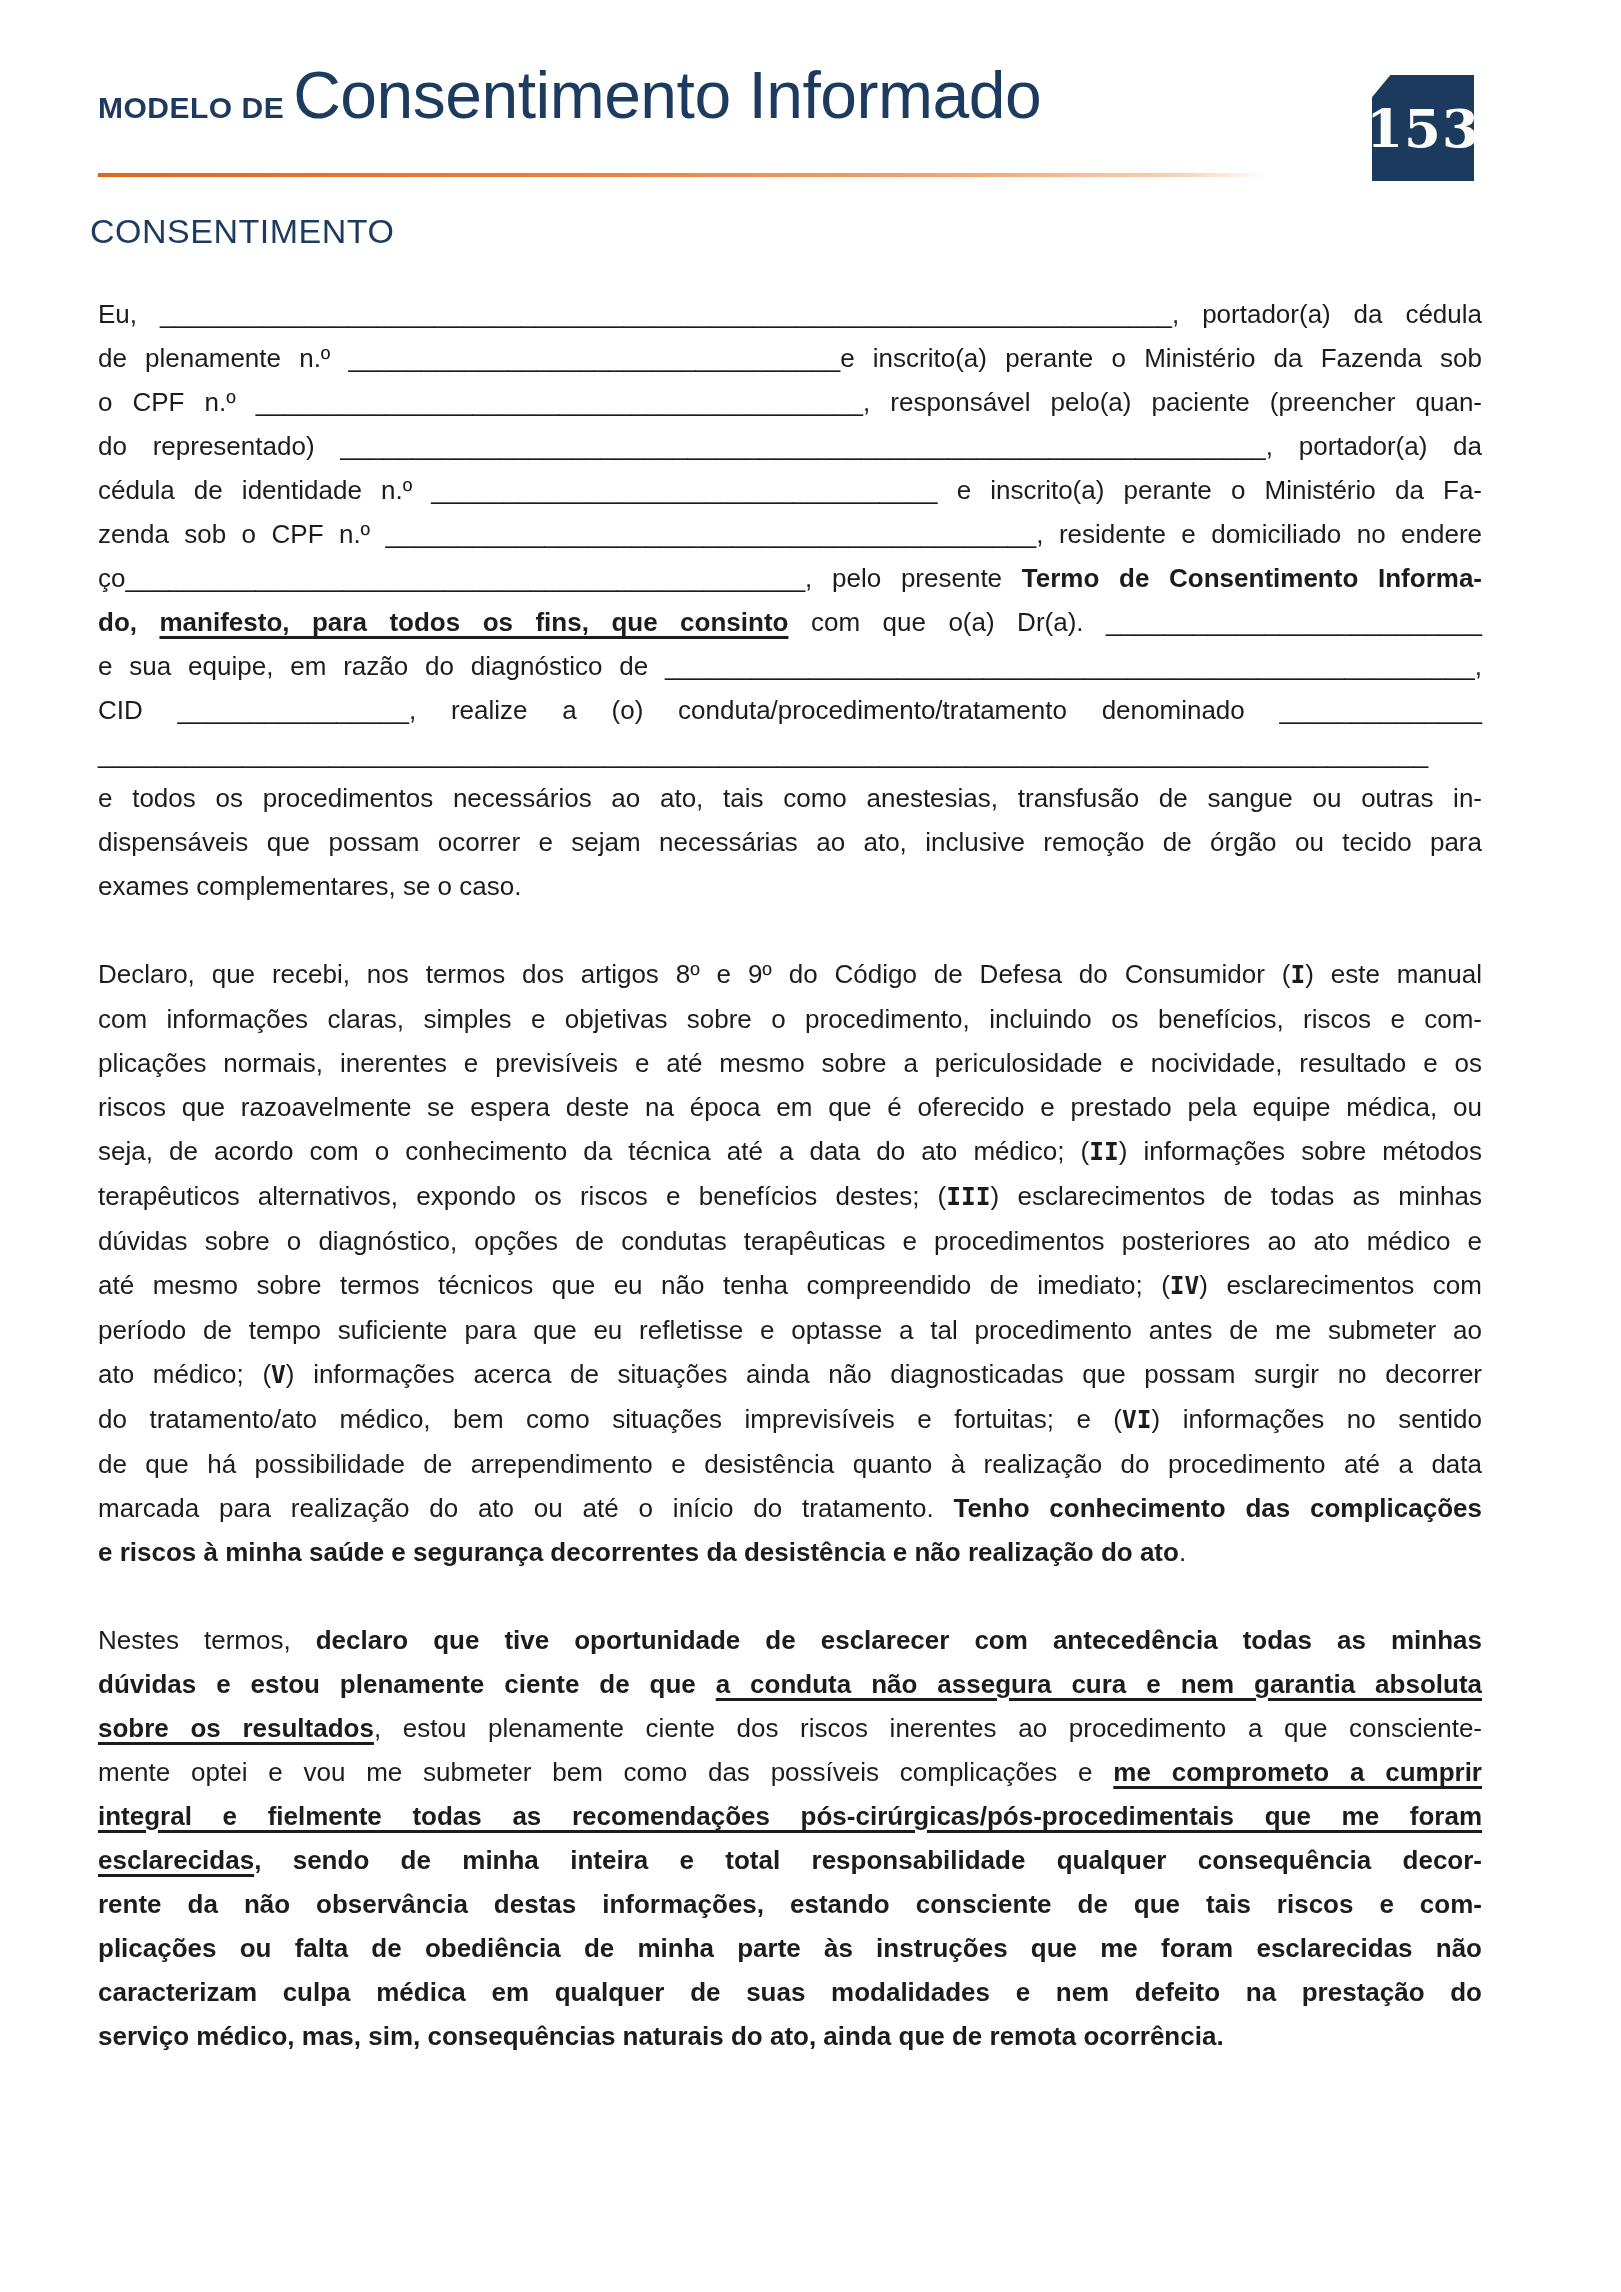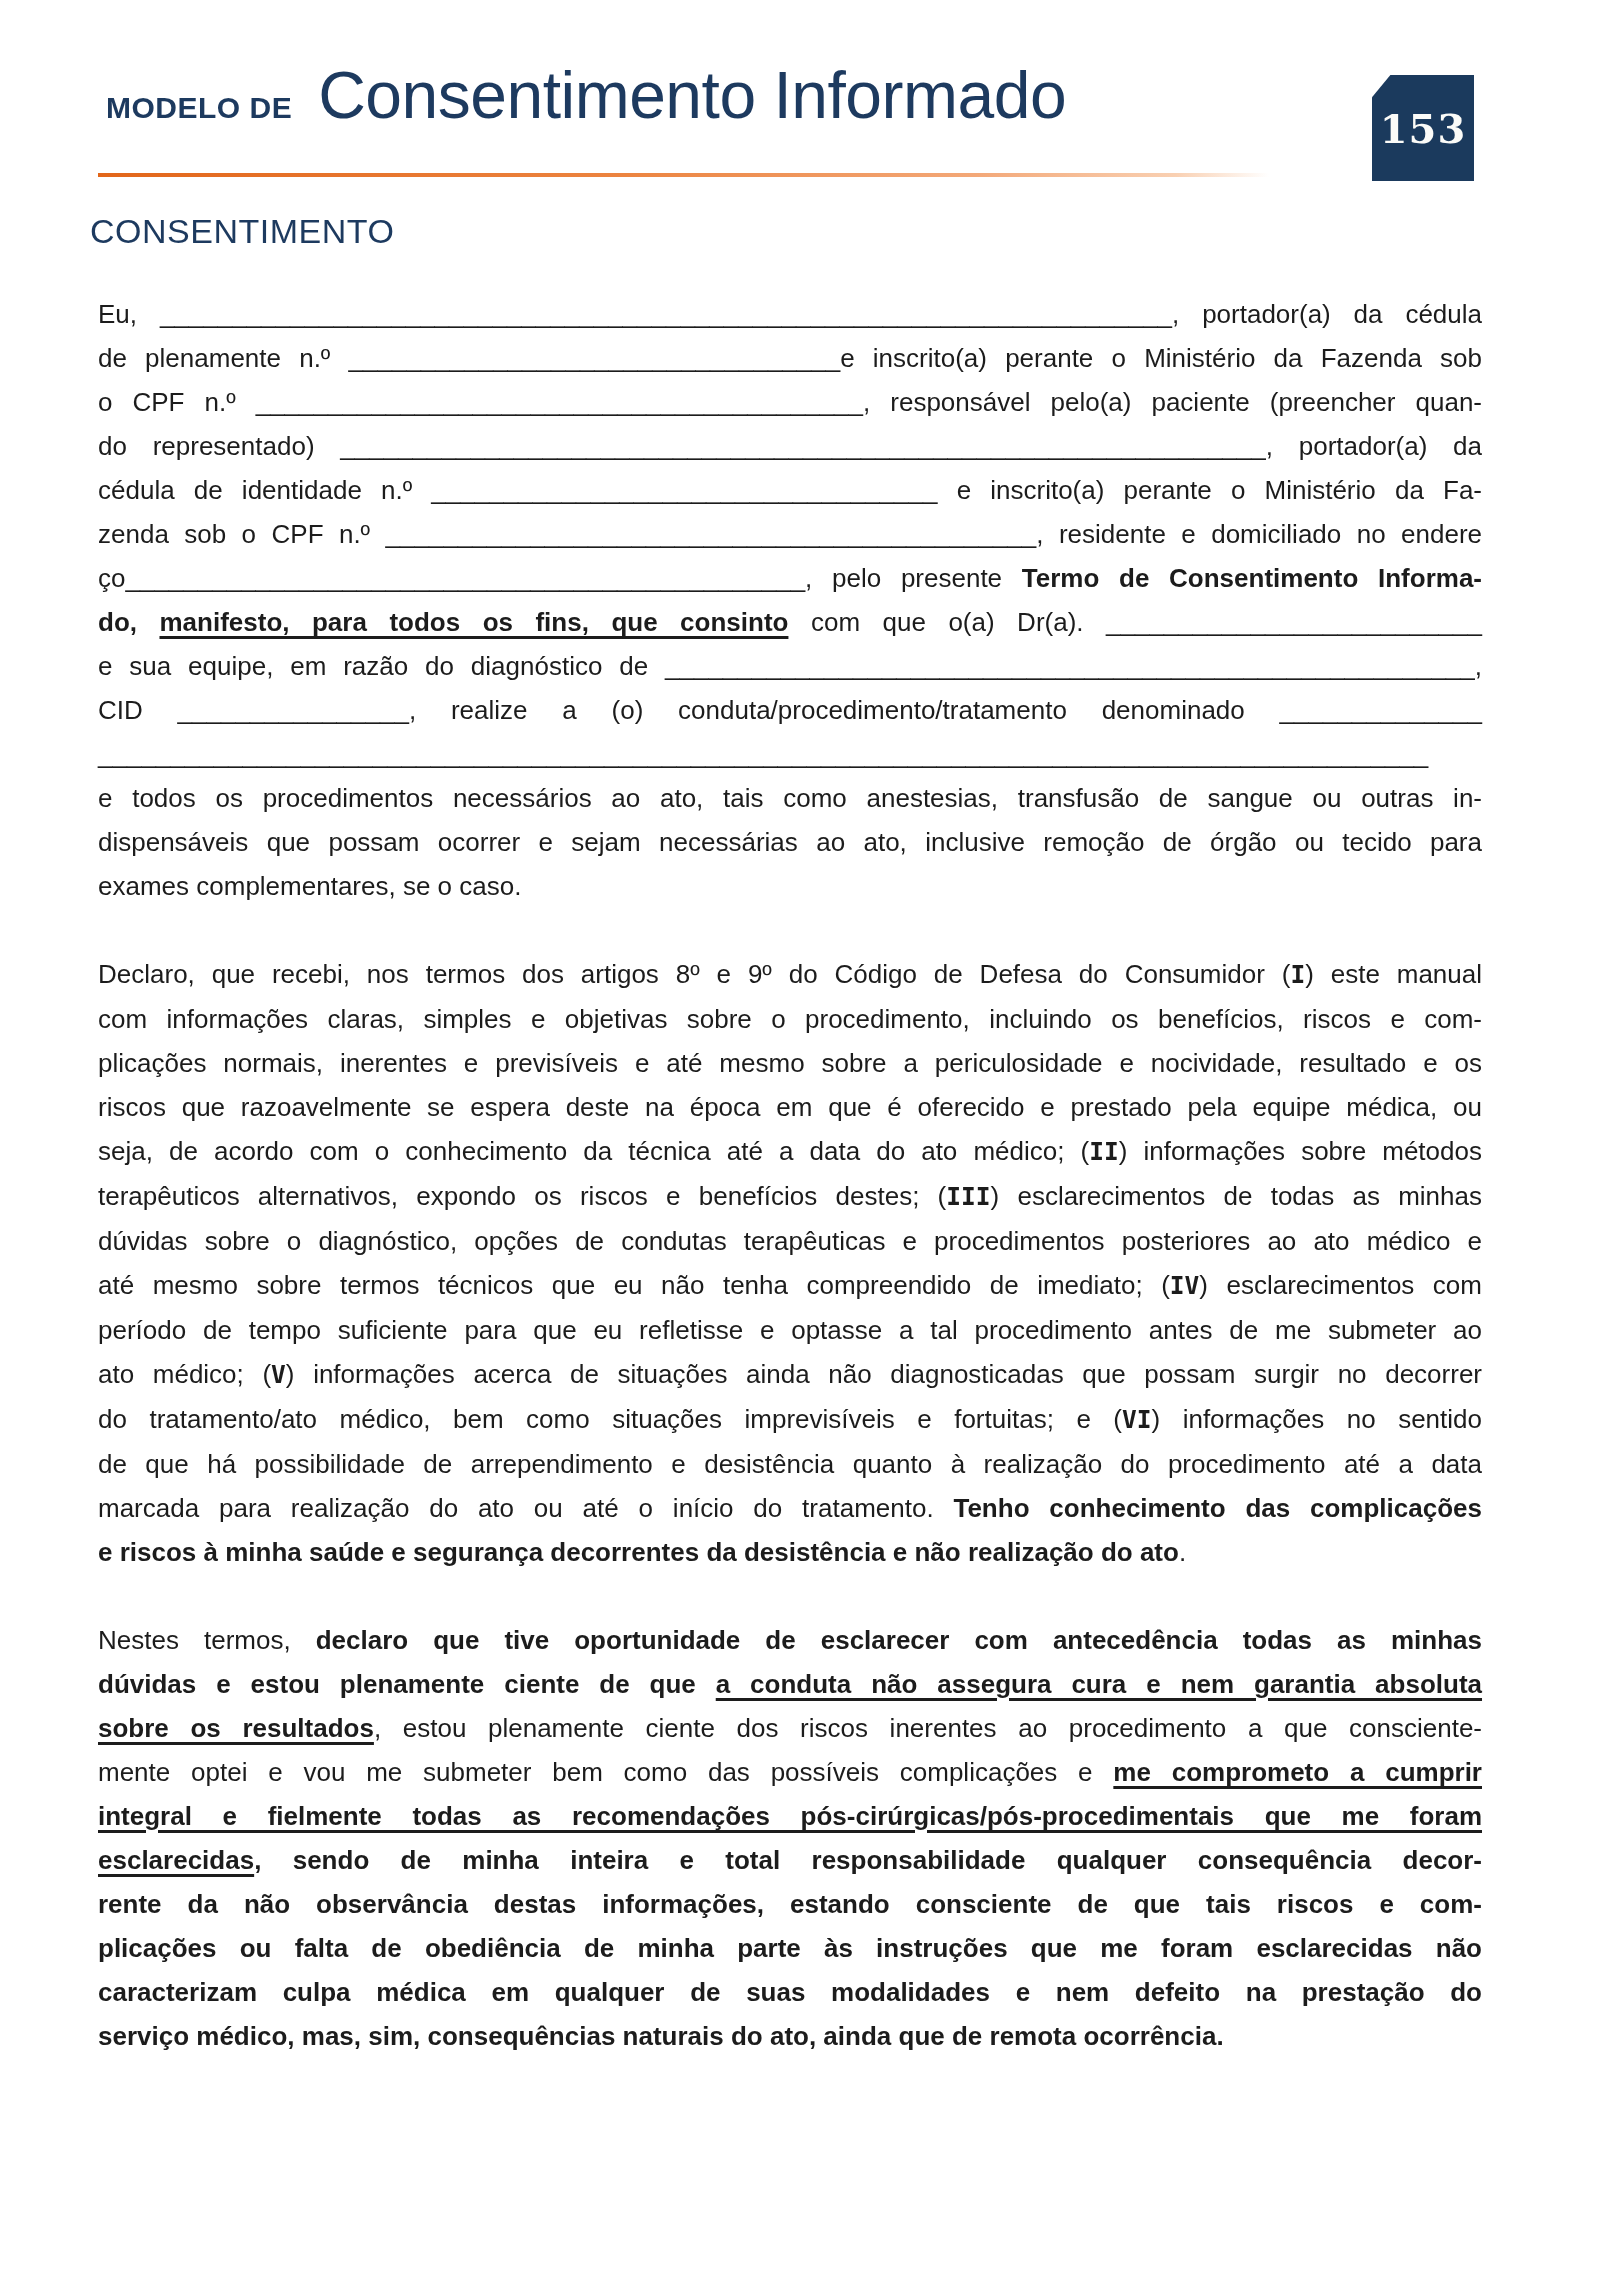--- a/index.html
+++ b/index.html
@@ -14,23 +14,22 @@
   }
 
   
   .header-row {
     position: absolute;
     left: 98px;
     top: 57px;
     width: 1274px;
     display: flex;
     align-items: baseline;
-    gap: 26px;
+    gap: 9px;
     white-space: nowrap;
-    margin-left: 8px;
   }
   .kicker {
     font-size: 30px;
     font-weight: 700;
     letter-spacing: 0.5px;
     color: #1d3a5f;
   }
   .doc-title {
     font-size: 66px;
     font-weight: 300;
@@ -53,21 +52,21 @@
     height: 106px;
     background: #1b3a5d;
     clip-path: polygon(18% 0, 100% 0, 100% 100%, 0 100%, 0 21%);
     display: flex;
     align-items: center;
     justify-content: center;
   }
   .page-badge span {
     font-family: "DejaVu Serif", serif;
     font-weight: 700;
-    font-size: 40px;
+    font-size: 53px;
     color: #fbfbf8;
     letter-spacing: 1px;
   }
 
   
   .section-heading {
     position: absolute;
     left: 90px;
     top: 212px;
     margin: 0;

